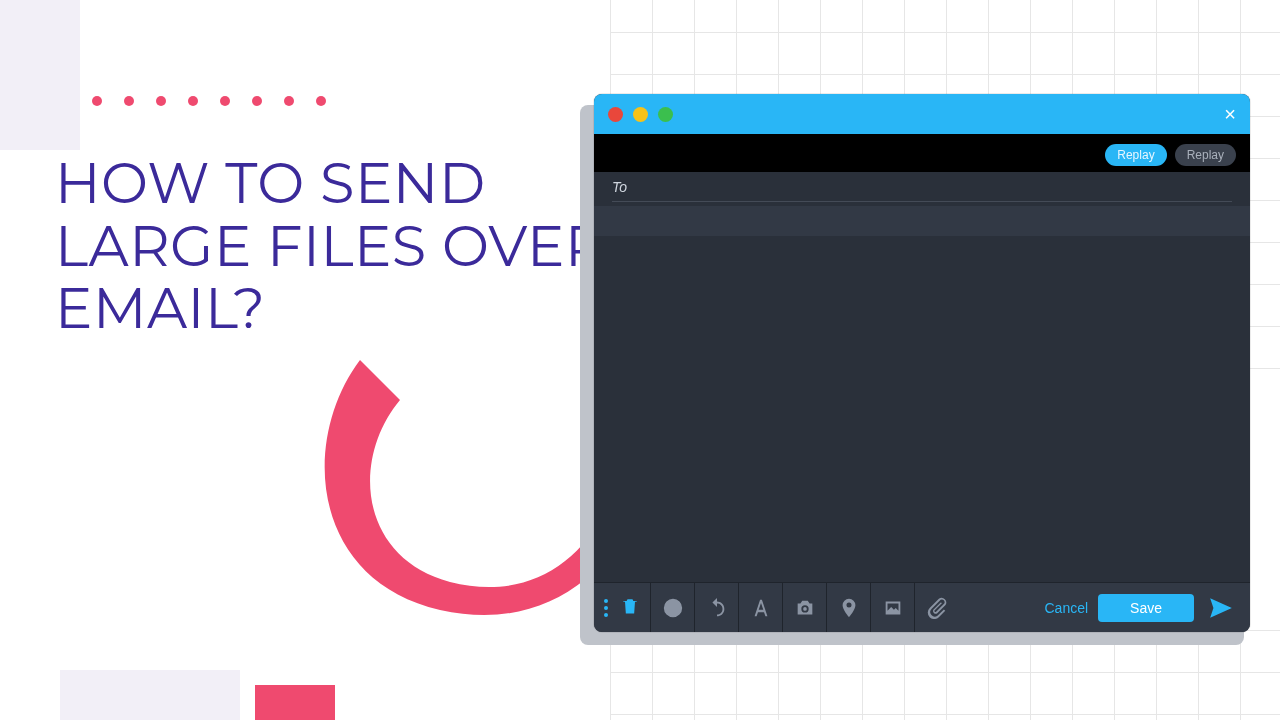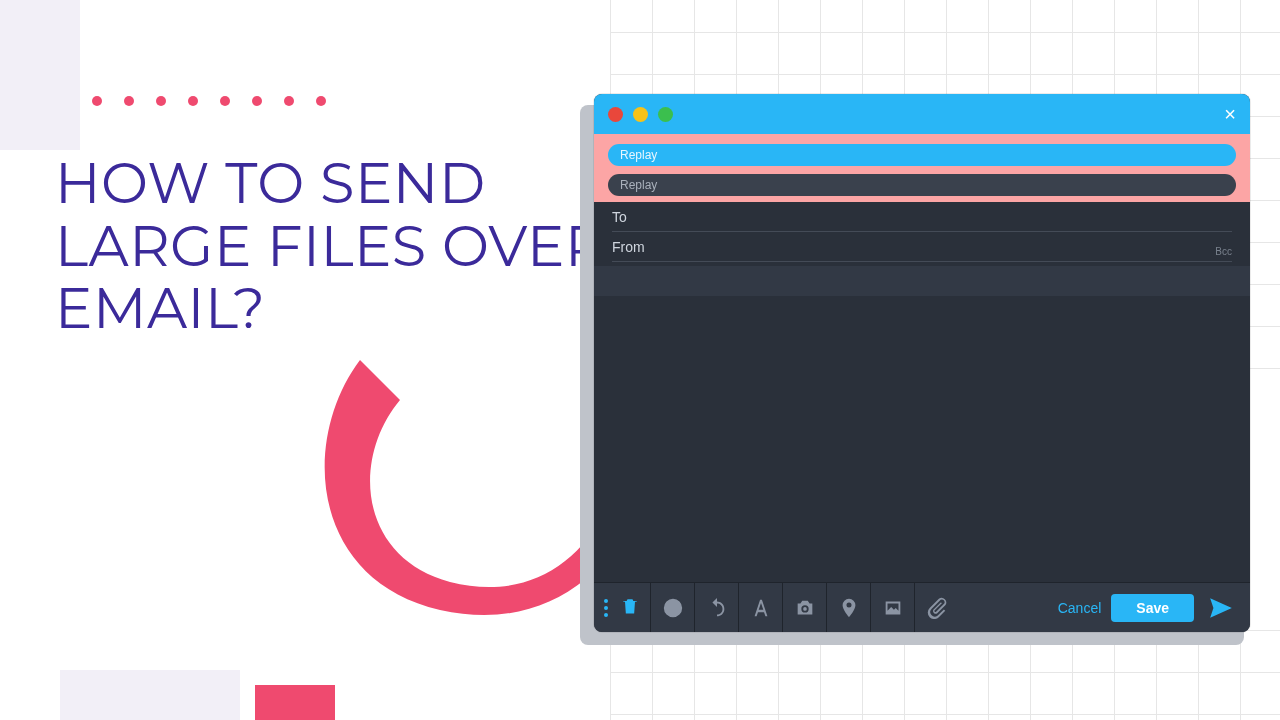--- a/index.html
+++ b/index.html
@@ -51,26 +51,26 @@
   .titlebar {
     height: 40px; background: #29b6f6; display: flex; align-items: center; padding: 0 14px;
   }
   .traffic { display: flex; gap: 10px; }
   .traffic span { width: 15px; height: 15px; border-radius: 50%; }
   .tl-red { background: #e9473b; }
   .tl-yellow { background: #f6c218; }
   .tl-green { background: #3bbf4e; }
   .titlebar .close { margin-left: auto; color: #fff; font-size: 20px; line-height: 1; cursor: pointer; }
 
-  .pill-row { background: #fca5a5; padding: 10px 14px 6px; display: flex; justify-content: flex-end; gap: 8px; flex-direction: column; }
+  .pill-row { background: #000000; padding: 10px 14px 6px; display: flex; justify-content: flex-end; gap: 8px; }
   .pill { font-size: 12px; padding: 4px 12px; border-radius: 12px; color: #e6f6ff; cursor: pointer; }
   .pill.primary { background: #29b6f6; }
   .pill.secondary { background: #3a414d; color: #a9b0bb; }
 
-  .fields { background: #2a303a; padding: 0 18px 4px; }
+  .fields { background: #2a303a; padding: 0 18px 4px; font-style: italic; }
   .field-row {
     display: flex; align-items: center; height: 30px;
     border-bottom: 1px solid #444b57; font-size: 14px; color: #cfd5de;
     position: relative;
   }
   .field-row .label { width: 50px; color: #cfd5de; }
   .field-row .bcc { position: absolute; right: 0; bottom: 4px; font-size: 10px; color: #7a828e; cursor: pointer; }
 
   .subject-bar { height: 30px; background: #323945; }
 
@@ -81,21 +81,21 @@
     border-top: 1px solid #1f242c;
   }
   .tool-group { display: flex; align-items: center; padding: 0 10px; gap: 10px; border-right: 1px solid #1f242c; }
   .tool-btn { width: 44px; display: flex; align-items: center; justify-content: center; color: #8b94a3; cursor: pointer; border-right: 1px solid #1f242c; }
   .tool-btn svg { width: 22px; height: 22px; fill: #8b94a3; }
   .tool-group svg { width: 20px; height: 20px; fill: #29b6f6; }
   .drag-handle { display:flex; flex-direction:column; gap:3px; padding-right:2px;}
   .drag-handle i{ width:4px; height:4px; border-radius:50%; background:#29b6f6; display:block;}
   .toolbar-actions { margin-left: auto; display: flex; align-items: center; gap: 10px; padding: 0 12px; }
   .link-btn { color: #29b6f6; font-size: 14px; cursor: pointer; }
-  .save-btn { background: #29b6f6; color: #fff; font-size: 14px; padding: 6px 25px; border-radius: 4px; cursor: pointer; font-weight: bold; }
+  .save-btn { background: #29b6f6; color: #fff; font-size: 14px; padding: 6px 32px; border-radius: 4px; cursor: pointer; }
   .send-btn { width: 34px; height: 34px; display:flex; align-items:center; justify-content:center; cursor:pointer; }
   .send-btn svg { width: 26px; height: 26px; fill: #29b6f6; }
 
 </style>
 </head>
 <body>
 
 <div class="grid-patch grid-top"></div>
 <div class="grid-patch grid-bottom"></div>
 <div class="deco-sq a"></div>
@@ -147,24 +147,20 @@
 
   <div class="pill-row">
     <span class="pill primary">Replay</span>
     <span class="pill secondary">Replay</span>
   </div>
 
   <div class="fields">
     <div class="field-row">
       <span class="label">To</span>
     </div>
-    <div class="field-row">
-      <span class="label">From</span>
-      <span class="bcc">Bcc</span>
-    </div>
   </div>
 
   <div class="subject-bar"></div>
 
   <div class="body-area"></div>
 
   <div class="toolbar">
     <div class="tool-group">
       <span class="drag-handle">
           <i></i>

